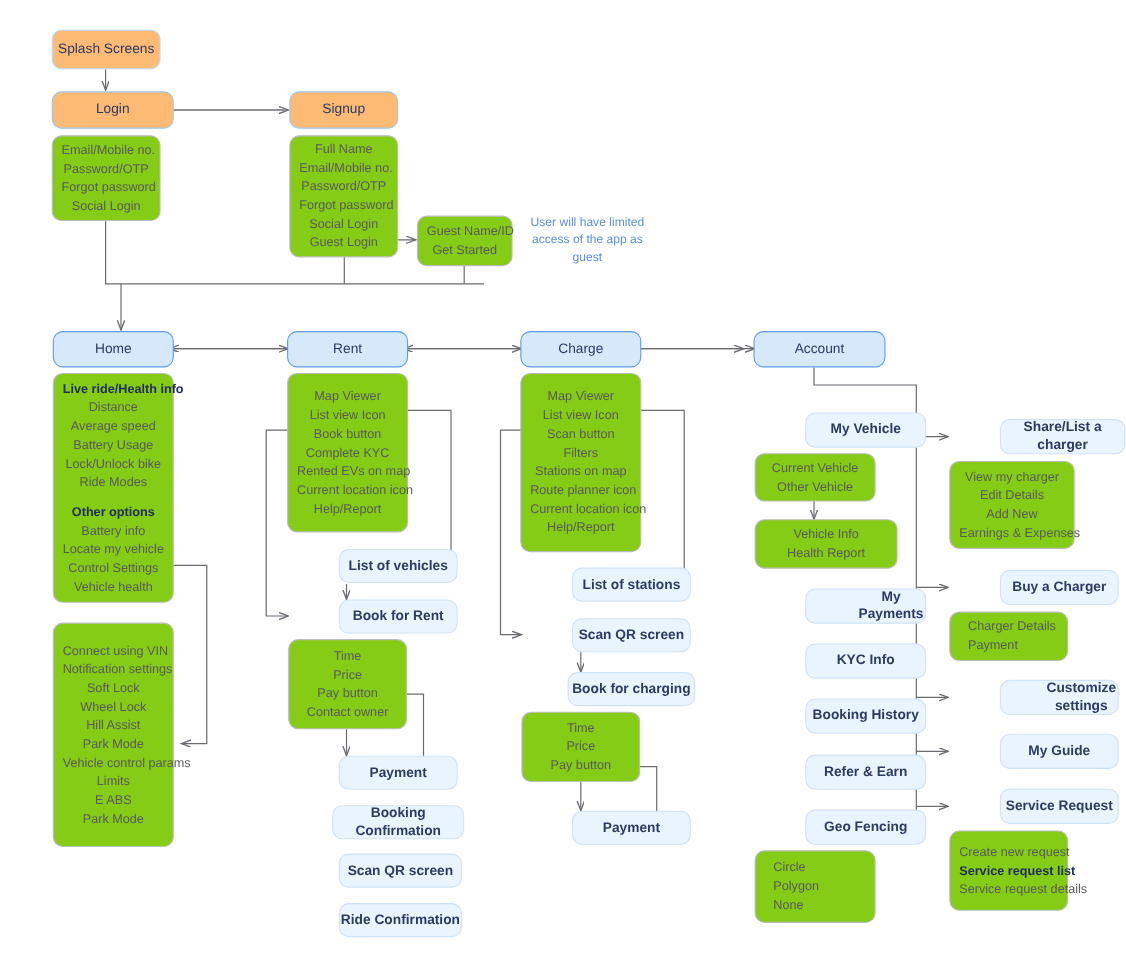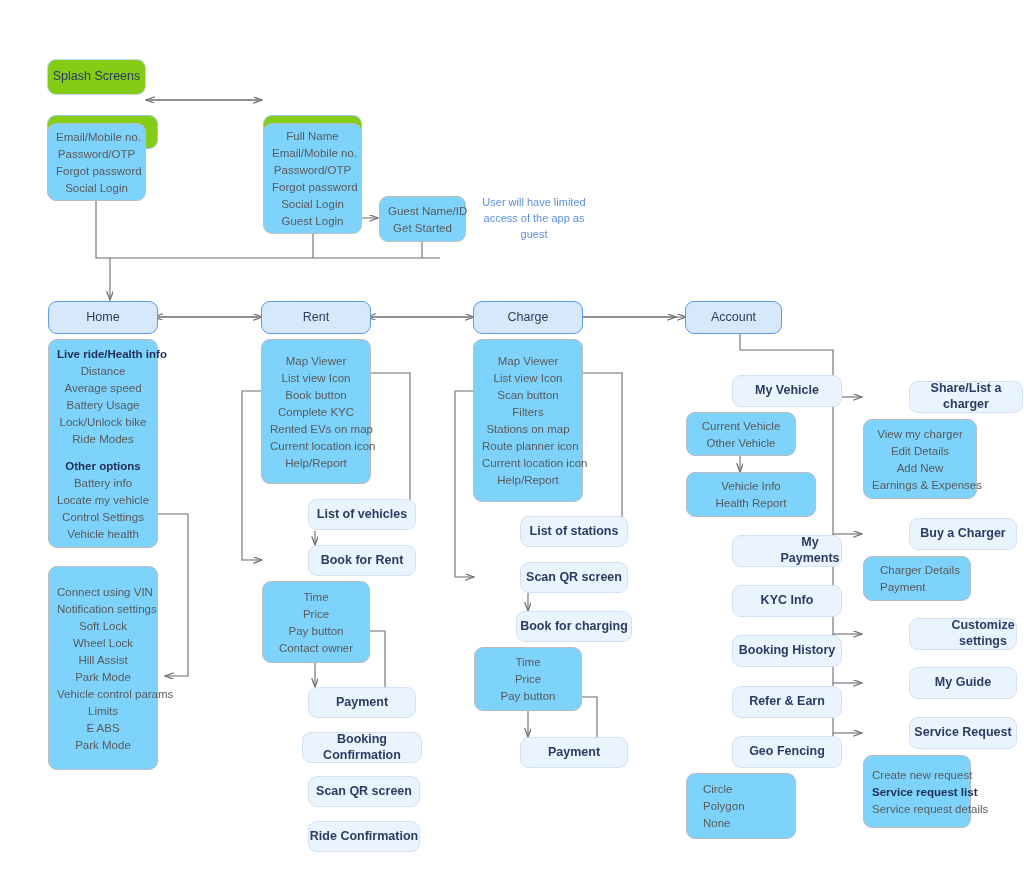--- a/index.html
+++ b/index.html
@@ -31,30 +31,29 @@
   .n-blue {
     background:#eaf4fe;
     border:1.2px solid #cfe2f6;
     color:#2c3b62;
     font-size:12.5px;
     font-weight:600;
     margin-left:46px;
   }
   
   .n-auth {
-    background:#84cc16;
+    background:#fdba74;
     border:1.2px solid #bcdaf4;
     color:#2c3b62;
     font-size:12.5px;
-    margin-top:32px;
   }
   
   .panel {
     position:absolute;
-    background:#7dd3fc;
+    background:#84cc16;
     border:1.1px solid #bcbcbc;
     border-radius:9px;
     color:#5a5a5a;
     font-size:11.5px;
     display:flex; flex-direction:column; justify-content:center;
     padding:8px 6px;
   }
   .panel .row { text-align:center; padding:2.5px 2px; white-space:nowrap; }
   .panel.left .row { text-align:left; padding-left:10px; }
   .panel .row.hdr { color:#1f2d58; font-weight:700; font-size:11.5px; }
@@ -184,21 +183,21 @@
 
   <div class="node n-primary" style="left:48px;top:301px;width:110px;height:33px;">
     <span>Home</span>
   </div>
   <div class="node n-primary" style="left:473px;top:301px;width:110px;height:33px;">
     <span>Charge</span>
   </div>
   <div class="node n-primary" style="left:261px;top:301px;width:110px;height:33px;">
     <span>Rent</span>
   </div>
-  <div class="node n-primary" style="left:685px;top:301px;width:97px;height:33px;justify-content:center;">
+  <div class="node n-primary" style="left:685px;top:301px;width:120px;height:33px;justify-content:center;">
     <span>Account</span>
   </div>
 
   <div class="panel" style="left:48px;top:339px;width:110px;height:209px;">
     <div class="row hdr">Live ride/Health info</div>
     <div class="row">Distance</div>
     <div class="row">Average speed</div>
     <div class="row">Battery Usage</div>
     <div class="row">Lock/Unlock bike</div>
     <div class="row">Ride Modes</div>

